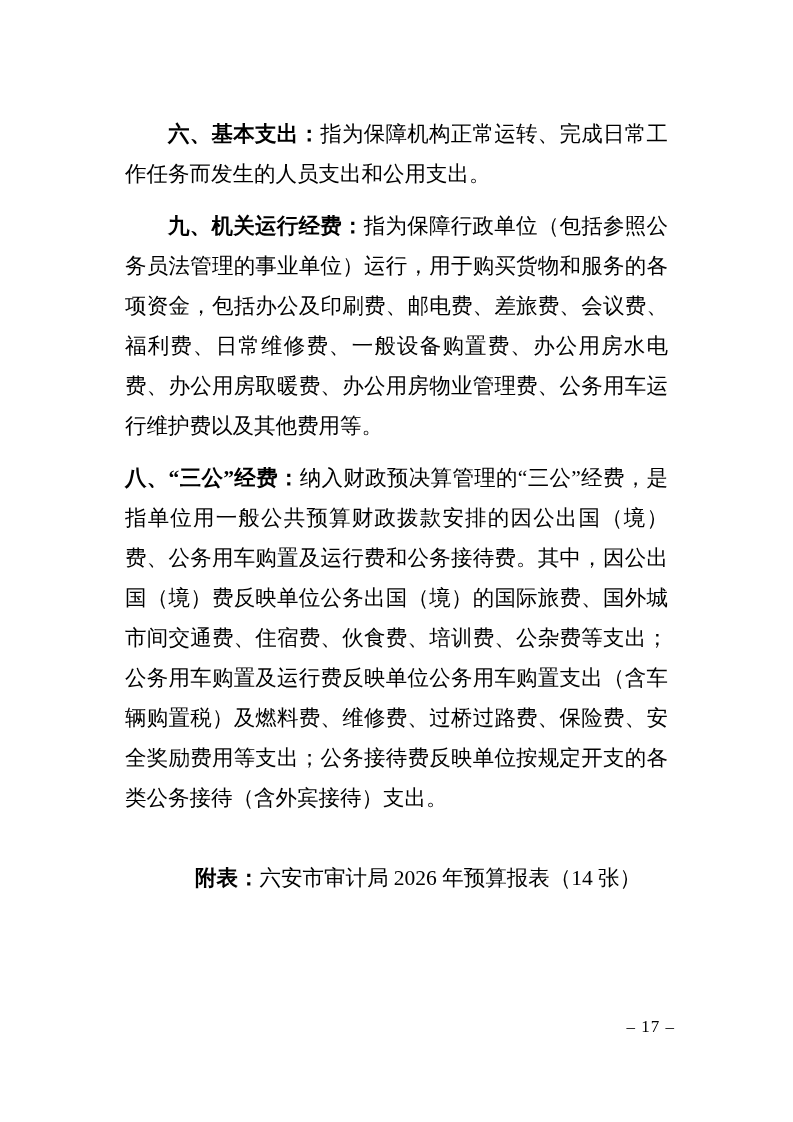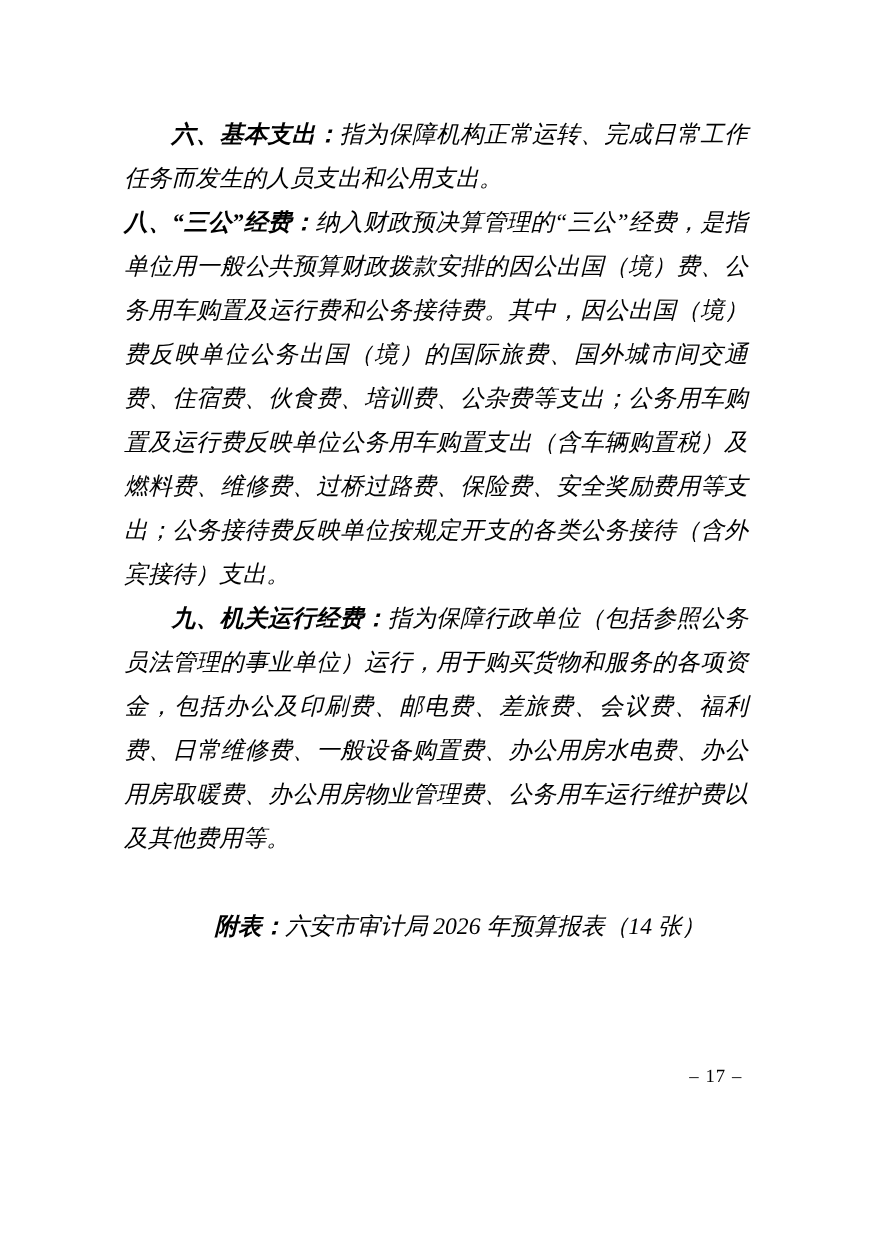--- a/index.html
+++ b/index.html
@@ -20,59 +20,58 @@
     position: absolute;
     left: 113px;
     right: 113px;
     top: 102px;
     text-align: justify;
     text-justify: inter-ideograph;
     font-size: 21.5px;
     line-height: 40px;
   }
   .para {
-    margin: 0;
+    margin: 12px;
     padding: 0;
-    font-style: italic;
   }
   .para.indent {
     text-indent: 2em;
   }
   .para.no-indent {
     text-indent: 0;
   }
   .lead {
     font-weight: bold;
   }
   .appendix-line {
     margin-top: 40px;
     text-align: center;
   }
   .page-number {
     position: absolute;
-    top: 968px;
+    top: 1016px;
     right: 118px;
     font-size: 17px;
     line-height: 22px;
     letter-spacing: 1px;
     color: #000000;
     text-align: right;
   }
 </style>
 </head>
 <body>
 
 <div class="page">
   <div class="text-block">
 
     <p class="para indent"><span class="lead">六、基本支出：</span><span>指为保障机构正常运转、完成日常工作任务而发生的人员支出和公用支出。</span></p>
 
 
+    <p class="para indent"><span class="lead">九、机关运行经费：</span><span>指为保障行政单位（包括参照公务员法管理的事业单位）运行，用于购买货物和服务的各项资金，包括办公及印刷费、邮电费、差旅费、会议费、福利费、日常维修费、一般设备购置费、办公用房水电费、办公用房取暖费、办公用房物业管理费、公务用车运行维护费以及其他费用等。</span></p>
+
     <p class="para no-indent"><span class="lead">八、“三公”经费：</span><span>纳入财政预决算管理的“三公”经费，是指单位用一般公共预算财政拨款安排的因公出国（境）费、公务用车购置及运行费和公务接待费。其中，因公出国（境）费反映单位公务出国（境）的国际旅费、国外城市间交通费、住宿费、伙食费、培训费、公杂费等支出；公务用车购置及运行费反映单位公务用车购置支出（含车辆购置税）及燃料费、维修费、过桥过路费、保险费、安全奖励费用等支出；公务接待费反映单位按规定开支的各类公务接待（含外宾接待）支出。</span></p>
-
-    <p class="para indent"><span class="lead">九、机关运行经费：</span><span>指为保障行政单位（包括参照公务员法管理的事业单位）运行，用于购买货物和服务的各项资金，包括办公及印刷费、邮电费、差旅费、会议费、福利费、日常维修费、一般设备购置费、办公用房水电费、办公用房取暖费、办公用房物业管理费、公务用车运行维护费以及其他费用等。</span></p>
 
     <p class="para indent appendix-line"><span class="lead">附表：</span><span>六安市审计局 2026 年预算报表（14 张）</span></p>
 
   </div>
 
   <div class="page-number">– 17 –</div>
 </div>
 
 </body></html>

